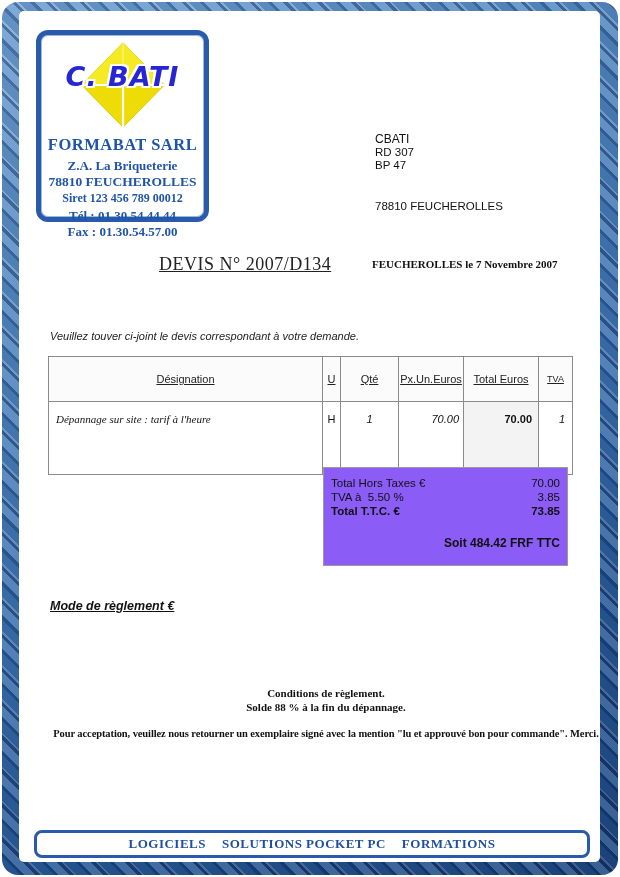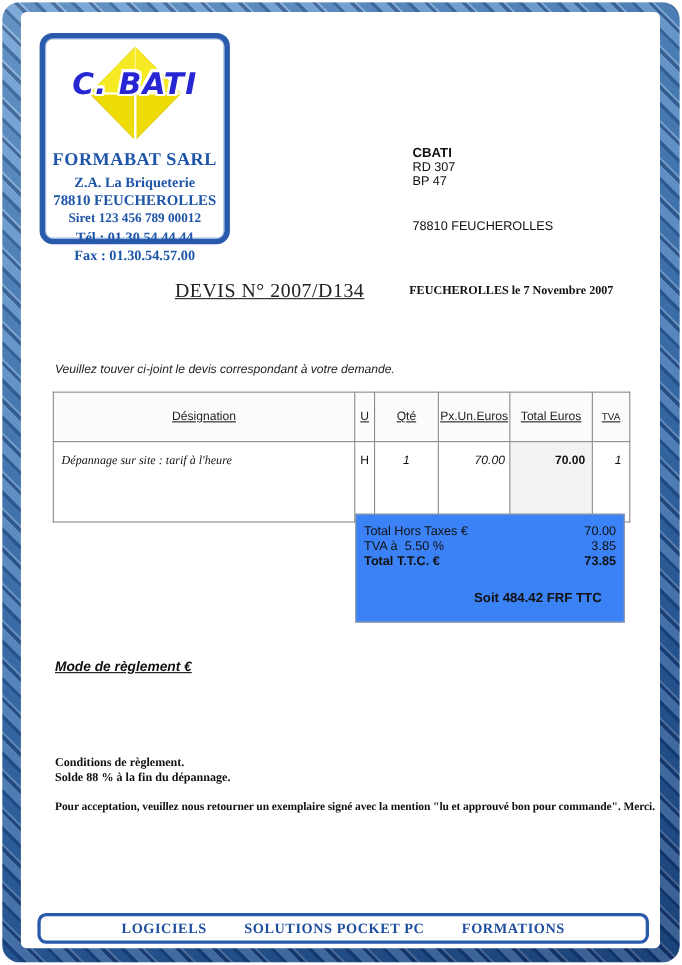--- a/index.html
+++ b/index.html
@@ -44,21 +44,21 @@
       -2px 0 0 #fff, 2px 0 0 #fff, 0 -2px 0 #fff, 0 2px 0 #fff;
   }
   .logo-company{font-size:16.5px;margin-top:2px;letter-spacing:0.5px;}
   .logo-addr1{font-size:13px;margin-top:3px;}
   .logo-addr2{font-size:13.5px;}
   .logo-siret{font-size:12px;margin-top:1px;}
   .logo-tel{font-size:13px;margin-top:2px;}
   .logo-fax{font-size:13px;}
   
   .recipient{position:absolute;left:356px;top:122px;font-size:11.5px;color:#111;line-height:13px;}
-  .recipient .r-name{font-weight:bold;font-size:12px;}
+  .recipient .r-name{font-weight:normal;font-size:12px;}
   .recipient .r-city{margin-top:28px;}
   
   .devis-title{
     position:absolute;left:140px;top:243px;
     font-family:"Liberation Serif", serif;font-size:18px;color:#222;
     text-decoration:underline;letter-spacing:0.5px;
   }
   .date-line{
     position:absolute;left:353px;top:247px;
     font-family:"Liberation Serif", serif;font-weight:bold;font-size:11px;color:#111;
@@ -78,45 +78,45 @@
   .c-px{width:65px;} .c-tot{width:75px;} .c-tva{width:34px;}
   .td-desig{font-family:"Liberation Serif", serif;font-style:italic;font-size:12.5px;padding-left:7px;}
   .td-u{text-align:center;}
   .td-qte{text-align:center;font-style:italic;}
   .td-px{text-align:right;padding-right:4px;font-style:italic;}
   .td-tot{text-align:right;padding-right:6px;font-weight:bold;font-size:12px;background:#f3f3f3;}
   .td-tva{text-align:right;padding-right:7px;font-style:italic;}
   
   .totals{
     position:absolute;left:304px;top:456px;width:245px;height:99px;
-    background:#3b82f6;border:1px solid #9a9a9a;
+    background:#8b5cf6;border:1px solid #9a9a9a;
     font-size:11.5px;color:#111;padding-top:8px;box-sizing:border-box;
   }
   .t-row{display:flex;justify-content:space-between;padding:0 7px;line-height:14px;}
   .t-row .lbl{white-space:pre;}
   .t-bold{font-weight:bold;}
-  .t-frf{margin-top:18px;text-align:right;padding-right:20px;font-weight:bold;font-size:12px;}
+  .t-frf{margin-top:18px;text-align:right;padding-right:7px;font-weight:bold;font-size:12px;}
   
   .mode{
     position:absolute;left:31px;top:588px;
     font-weight:bold;font-style:italic;font-size:12.5px;color:#111;
     text-decoration:underline;
   }
   
   .conditions{
     position:absolute;left:31px;top:676px;width:552px;
     font-family:"Liberation Serif", serif;font-weight:bold;
-    font-size:11px;color:#111;line-height:13.5px;
+    font-size:11px;color:#111;line-height:13.5px;text-align:center;
   }
   .cond-accept{margin-top:13px;font-size:10.5px;letter-spacing:-0.1px;white-space:nowrap;}
   
   .footer-bar{
     position:absolute;left:15px;bottom:4px;width:550px;height:22px;
     background:#fff;border:3px solid #2a5aab;border-radius:8px;
-    display:flex;align-items:center;justify-content:center;gap:34px;
+    display:flex;align-items:center;justify-content:center;gap:16px;
     font-family:"Liberation Serif", serif;font-weight:bold;font-size:13px;
     color:#1f4e9e;letter-spacing:0.5px;
   }
 </style>
 </head>
 <body>
 
 <div class="frame"></div>
 <div class="page">
 

